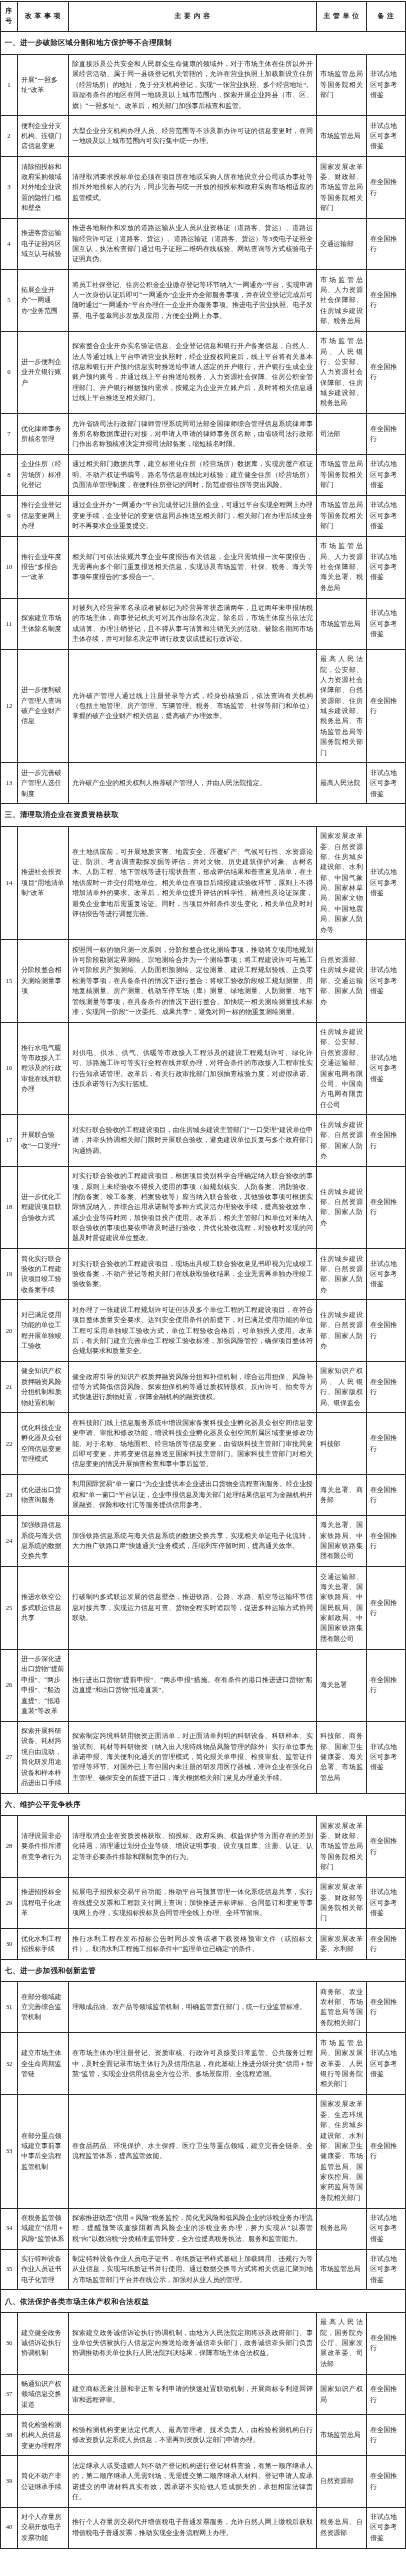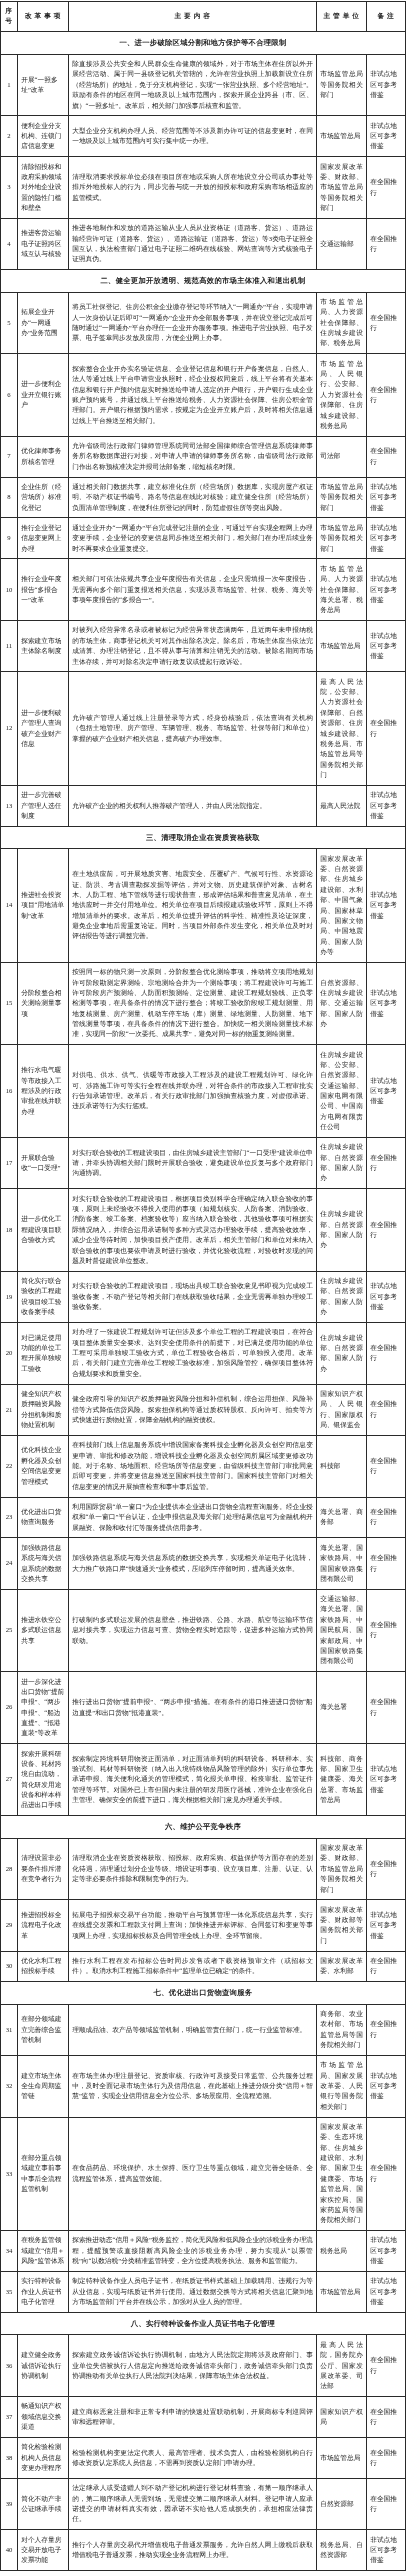--- a/index.html
+++ b/index.html
@@ -32,21 +32,21 @@
     letter-spacing:0.6px;
   }
   td.c-no{text-align:center;padding:2.5px 0.6px;}
   td.c-item{text-align:left;padding:3.8px 3.8px;}
   td.c-content{text-align:justify;padding:3.8px 4.4px;}
   td.c-org{text-align:justify;padding:3.8px 3.2px;}
   td.c-note{text-align:left;padding:3.8px 3.2px;}
   tr.section-row td{
     font-weight:bold;
     font-size:7.3px;
-    text-align:center;
+    text-align:left;
     padding:5.1px 3.8px;
     letter-spacing:0.3px;
   }
 </style>
 </head>
 <body>
 
 <table class="reform">
   <colgroup>
     <col style="width:17px">
@@ -89,23 +89,20 @@
         <td class="c-org">国家发展改革委、财政部、市场监管总局等国务院相关部门</td>
         <td class="c-note">在全国推行</td>
       </tr>
       <tr>
         <td class="c-no">4</td>
         <td class="c-item">推进客货运输电子证照跨区域互认与核验</td>
         <td class="c-content">推进各地制作和发放的道路运输从业人员从业资格证（道路客、货运）、道路运输经营许可证（道路客、货运）、道路运输证（道路客、货运）等3类电子证照全国互认，执法检查部门通过电子证照二维码在线核验、网站查询等方式核验电子证照真伪。</td>
         <td class="c-org">交通运输部</td>
         <td class="c-note">在全国推行</td>
       </tr>
-      <tr class="section-row">
-        <td colspan="5">二、健全更加开放透明、规范高效的市场主体准入和退出机制</td>
-      </tr>
       <tr>
         <td class="c-no">5</td>
         <td class="c-item">拓展企业开办“一网通办”业务范围</td>
         <td class="c-content">将员工社保登记、住房公积金企业缴存登记等环节纳入“一网通办”平台，实现申请人一次身份认证后即可“一网通办”企业开办全部服务事项，并在设立登记完成后可随时通过“一网通办”平台办理任一企业开办服务事项。推进电子营业执照、电子发票、电子签章同步发放及应用，方便企业网上办事。</td>
         <td class="c-org">市场监管总局、人力资源社会保障部、住房城乡建设部、税务总局</td>
         <td class="c-note">在全国推行</td>
       </tr>
       <tr>
         <td class="c-no">6</td>
         <td class="c-item">进一步便利企业开立银行账户</td>
@@ -281,21 +278,21 @@
         <td class="c-note">非试点地区可参考借鉴</td>
       </tr>
       <tr>
         <td class="c-no">30</td>
         <td class="c-item">优化水利工程招投标手续</td>
         <td class="c-content">推行水利工程在发布招标公告时同步发售或者下载资格预审文件（或招标文件）。取消水利工程施工招标条件中“监理单位已确定”的条件。</td>
         <td class="c-org">国家发展改革委、水利部</td>
         <td class="c-note">在全国推行</td>
       </tr>
       <tr class="section-row">
-        <td colspan="5">七、优化进出口货物查询服务</td>
+        <td colspan="5">七、进一步加强和创新监管</td>
       </tr>
       <tr>
         <td class="c-no">31</td>
         <td class="c-item">在部分领域建立完善综合监管机制</td>
         <td class="c-content">理顺成品油、农产品等领域监管机制，明确监管责任部门，统一行业监管标准。</td>
         <td class="c-org">商务部、农业农村部、市场监管总局等国务院相关部门</td>
         <td class="c-note">在全国推行</td>
       </tr>
       <tr>
         <td class="c-no">32</td>
@@ -319,21 +316,21 @@
         <td class="c-note">非试点地区可参考借鉴</td>
       </tr>
       <tr>
         <td class="c-no">35</td>
         <td class="c-item">实行特种设备作业人员证书电子化管理</td>
         <td class="c-content">制定特种设备作业人员电子证书，在纸质证书样式基础上加载聘用、违规行为等从业信息，实现与纸质证书并行使用。通过数据交换等方式将相关信息汇聚到地方市场监管部门平台并在线公示，加强对从业人员的管理。</td>
         <td class="c-org">市场监管总局</td>
         <td class="c-note">非试点地区可参考借鉴</td>
       </tr>
       <tr class="section-row">
-        <td colspan="5">八、实行特种设备作业人员证书电子化管理</td>
+        <td colspan="5">八、依法保护各类市场主体产权和合法权益</td>
       </tr>
       <tr>
         <td class="c-no">36</td>
         <td class="c-item">建立健全政务诚信诉讼执行协调机制</td>
         <td class="c-content">探索建立政务诚信诉讼执行协调机制，由地方人民法院定期将涉及政府部门、事业单位失信被执行人信息定向推送给政务诚信牵头部门，政务诚信牵头部门负责协调推动有关单位执行人民法院判决结果，保障市场主体合法权益。</td>
         <td class="c-org">最高人民法院，国务院办公厅、国家发展改革委、司法部</td>
         <td class="c-note">在全国推行</td>
       </tr>
       <tr>
         <td class="c-no">37</td>

